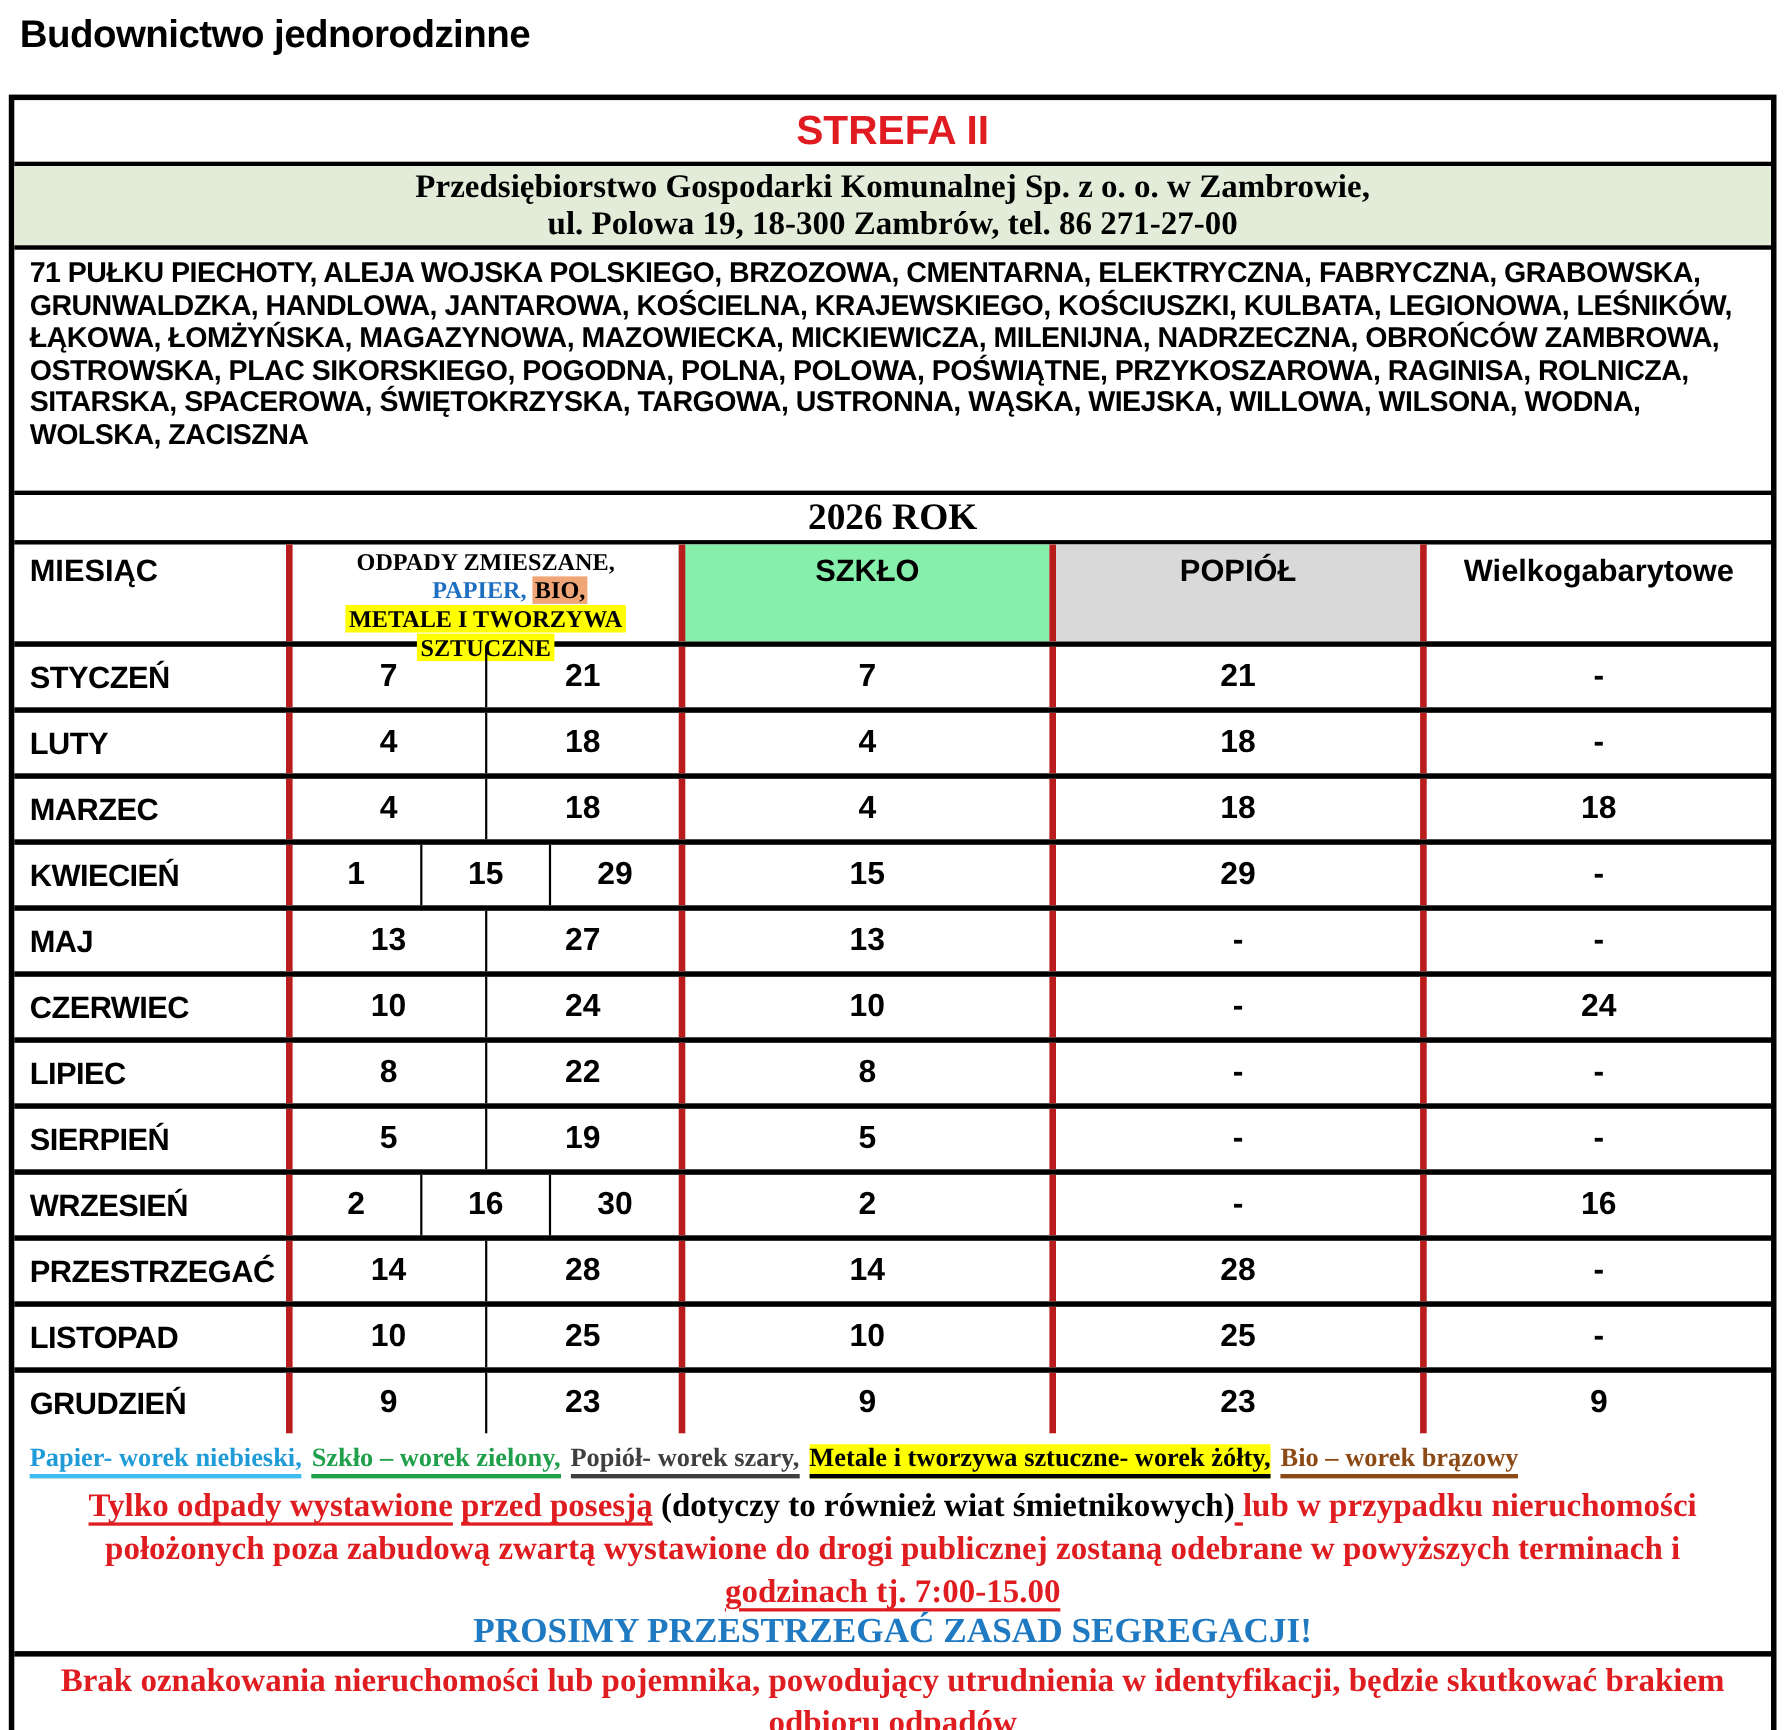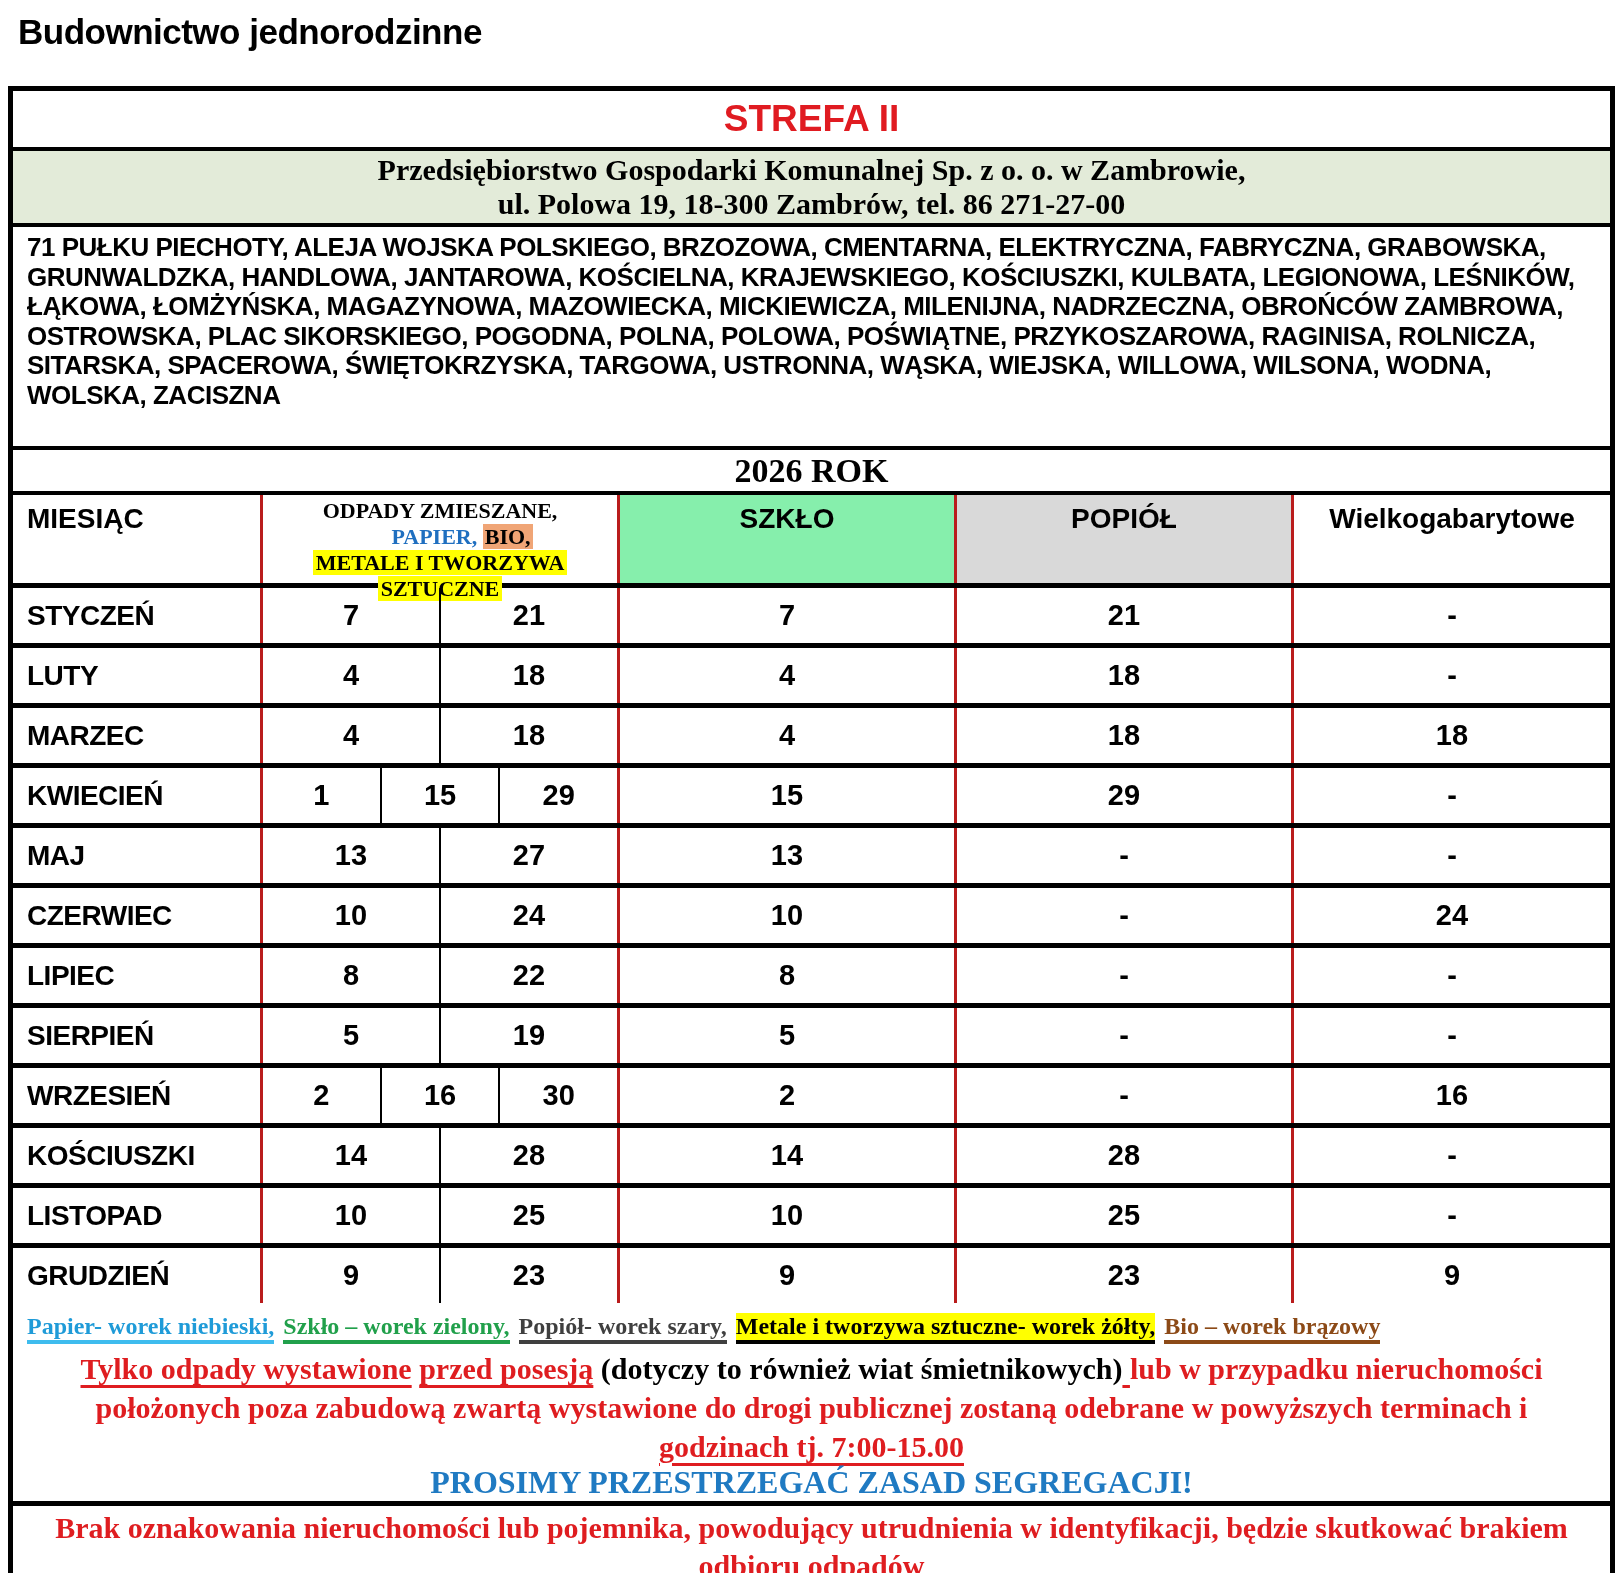--- a/index.html
+++ b/index.html
@@ -18,21 +18,21 @@
 
   .streets{border-bottom:4px solid #000;padding:6px 14px;font-weight:700;font-size:26px;line-height:29.5px;
            letter-spacing:-0.5px;min-height:207px;box-sizing:content-box;}
 
   .year{border-bottom:4px solid #000;height:41px;line-height:41px;text-align:center;
         font-family:"Liberation Serif",serif;font-weight:700;font-size:34px;}
 
   .cal-row{display:flex;align-items:stretch;}
   .cal-row + .cal-row{border-top:5px solid #000;}
   .c{box-sizing:border-box;}
-  .c + .c{border-left:3px solid #b91c1c;}
+  .c + .c{border-left:6px solid #b91c1c;}
   .c-month{width:247px;}
   .c-mixed{width:357px;}
   .c-glass{width:337px;}
   .c-ash{width:337px;}
   .c-bulky{flex:1;}
 
   .cal-head{height:88px;}
   .cal-head .c-month{font-size:28px;font-weight:700;padding:8px 0 0 14px;}
   .head-mixed{font-family:"Liberation Serif",serif;font-weight:700;font-size:22px;line-height:26px;
               text-align:center;padding-top:3px;}
@@ -200,21 +200,21 @@
           <div class="sub">2</div>
           <div class="sub">16</div>
           <div class="sub">30</div>
         </div>
         <div class="c c-glass val">2</div>
         <div class="c c-ash val">-</div>
         <div class="c c-bulky val">16</div>
       </div>
 
       <div class="cal-row data">
-        <div class="c c-month data">KOŚCIUSZKI</div>
+        <div class="c c-month data">PRZESTRZEGAĆ</div>
         <div class="c c-mixed data">
           <div class="sub">14</div>
           <div class="sub">28</div>
         </div>
         <div class="c c-glass val">14</div>
         <div class="c c-ash val">28</div>
         <div class="c c-bulky val">-</div>
       </div>
 
       <div class="cal-row data">

